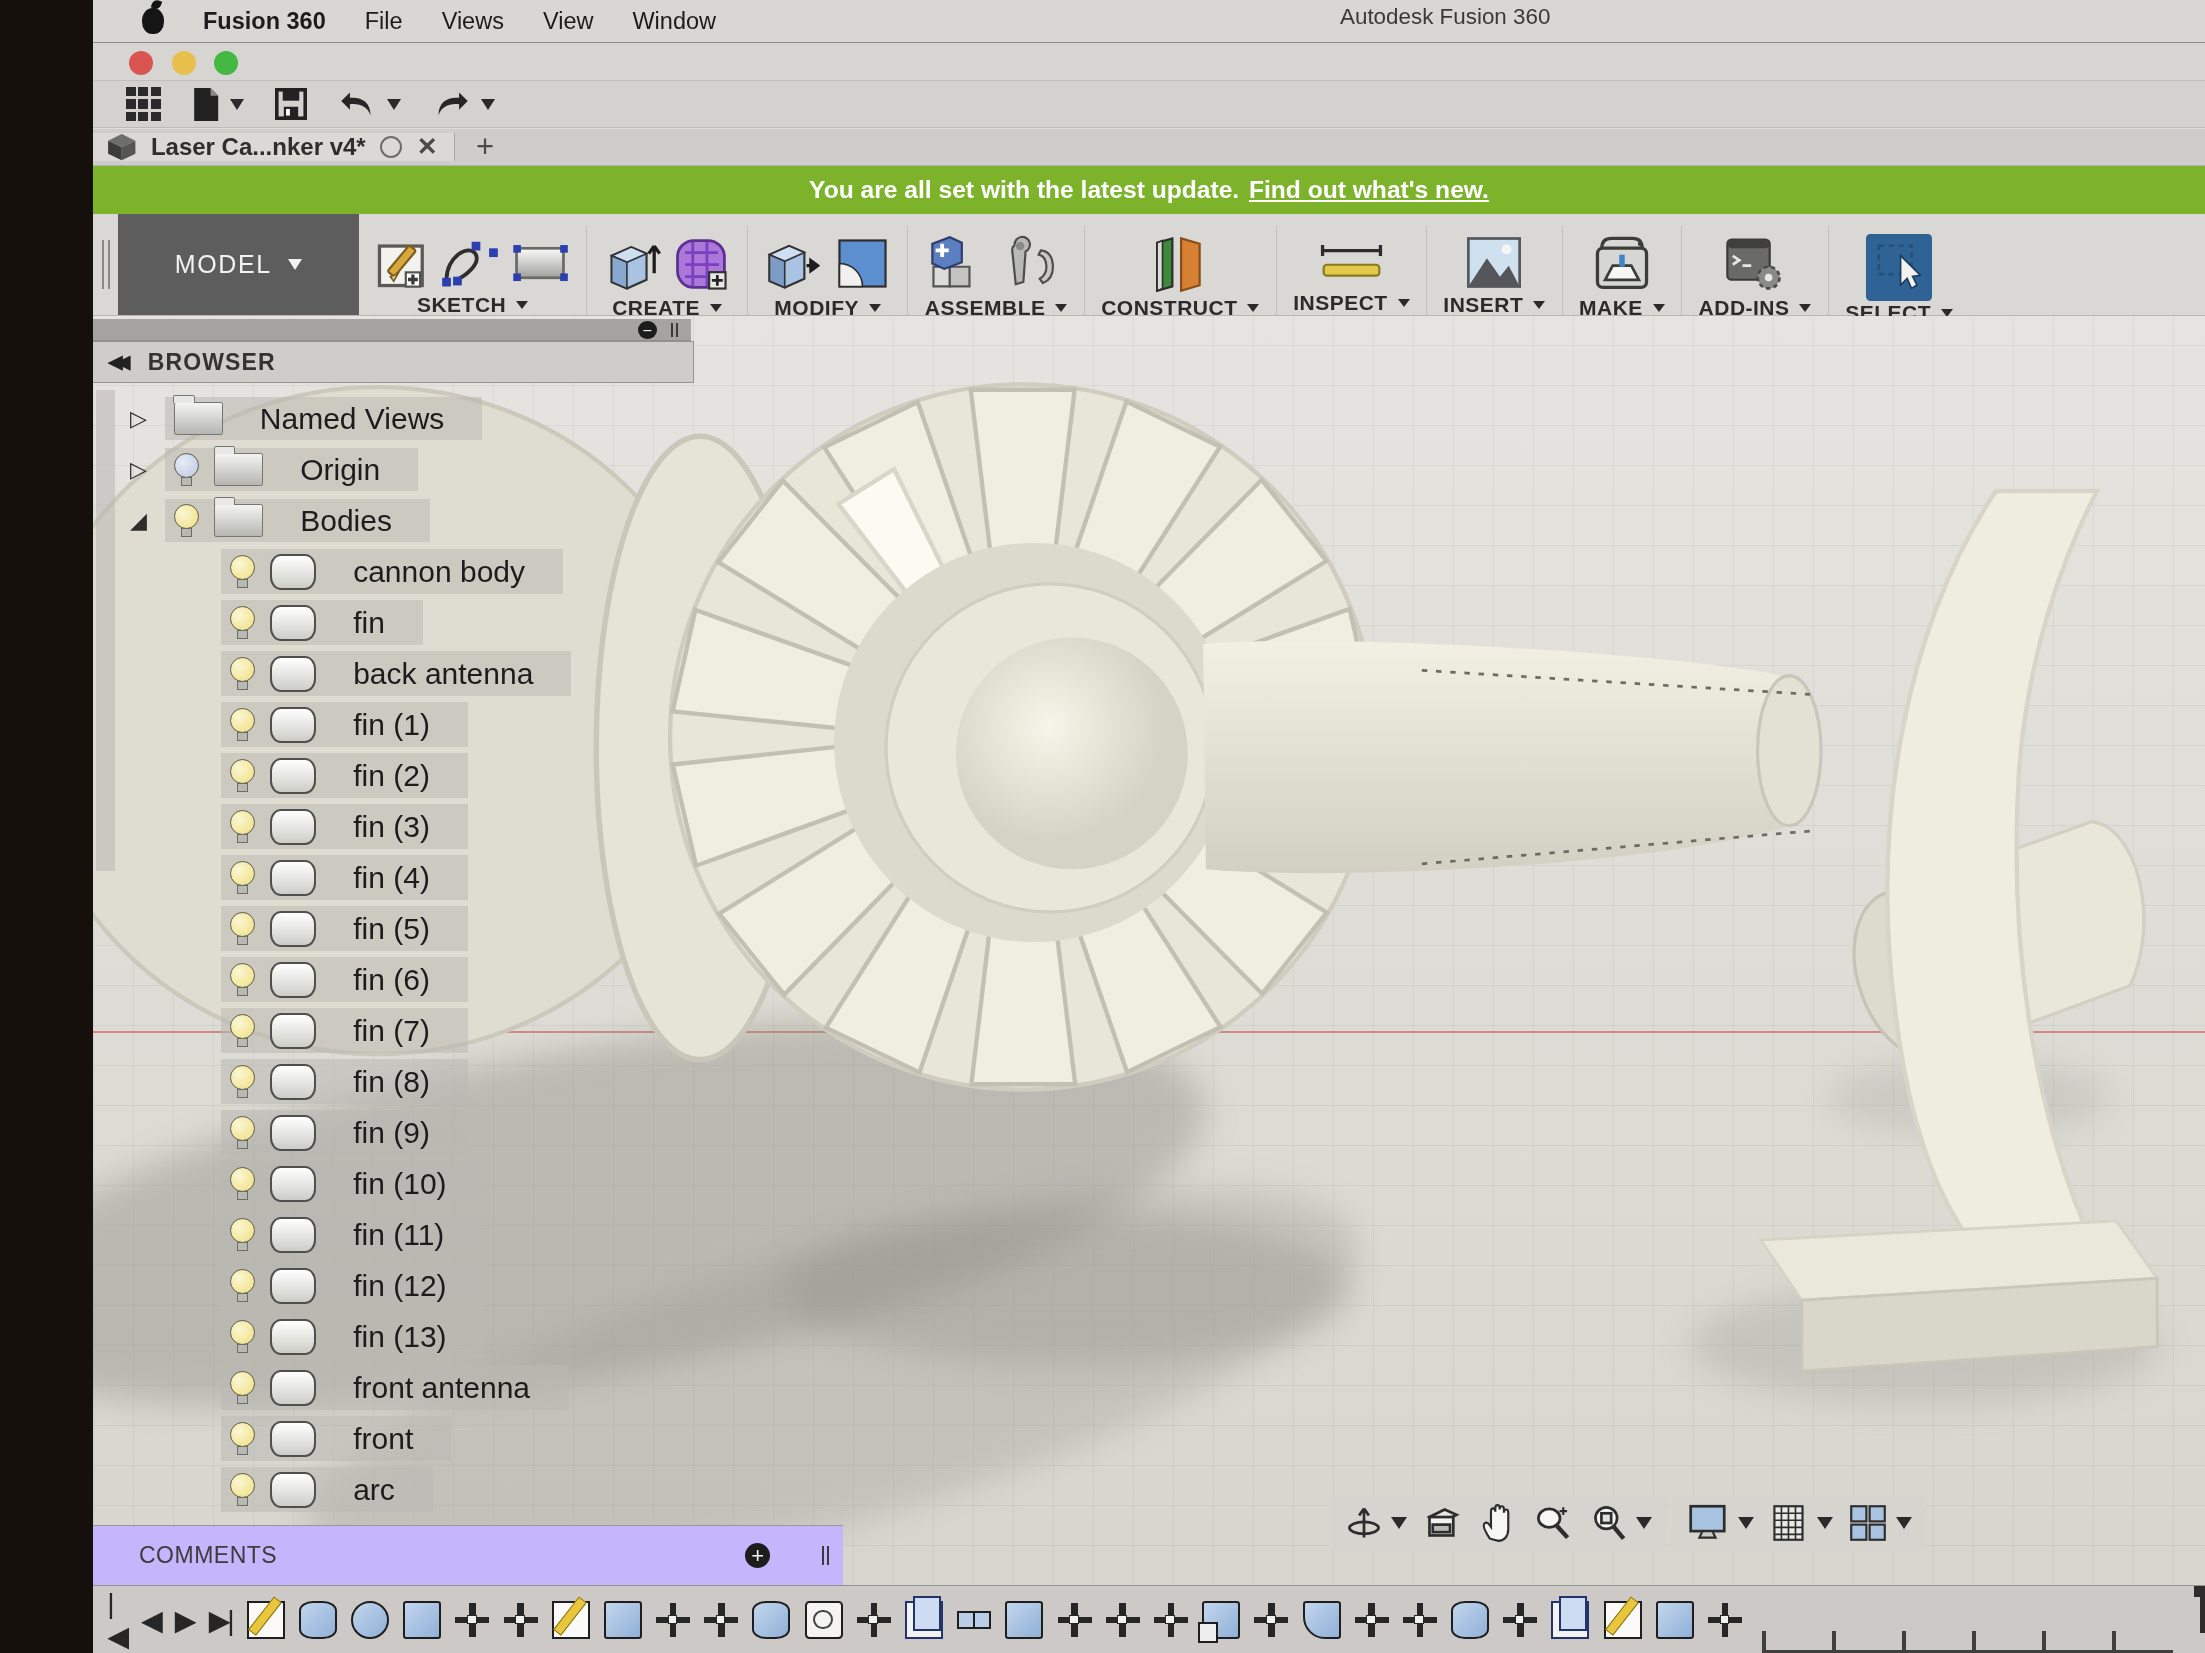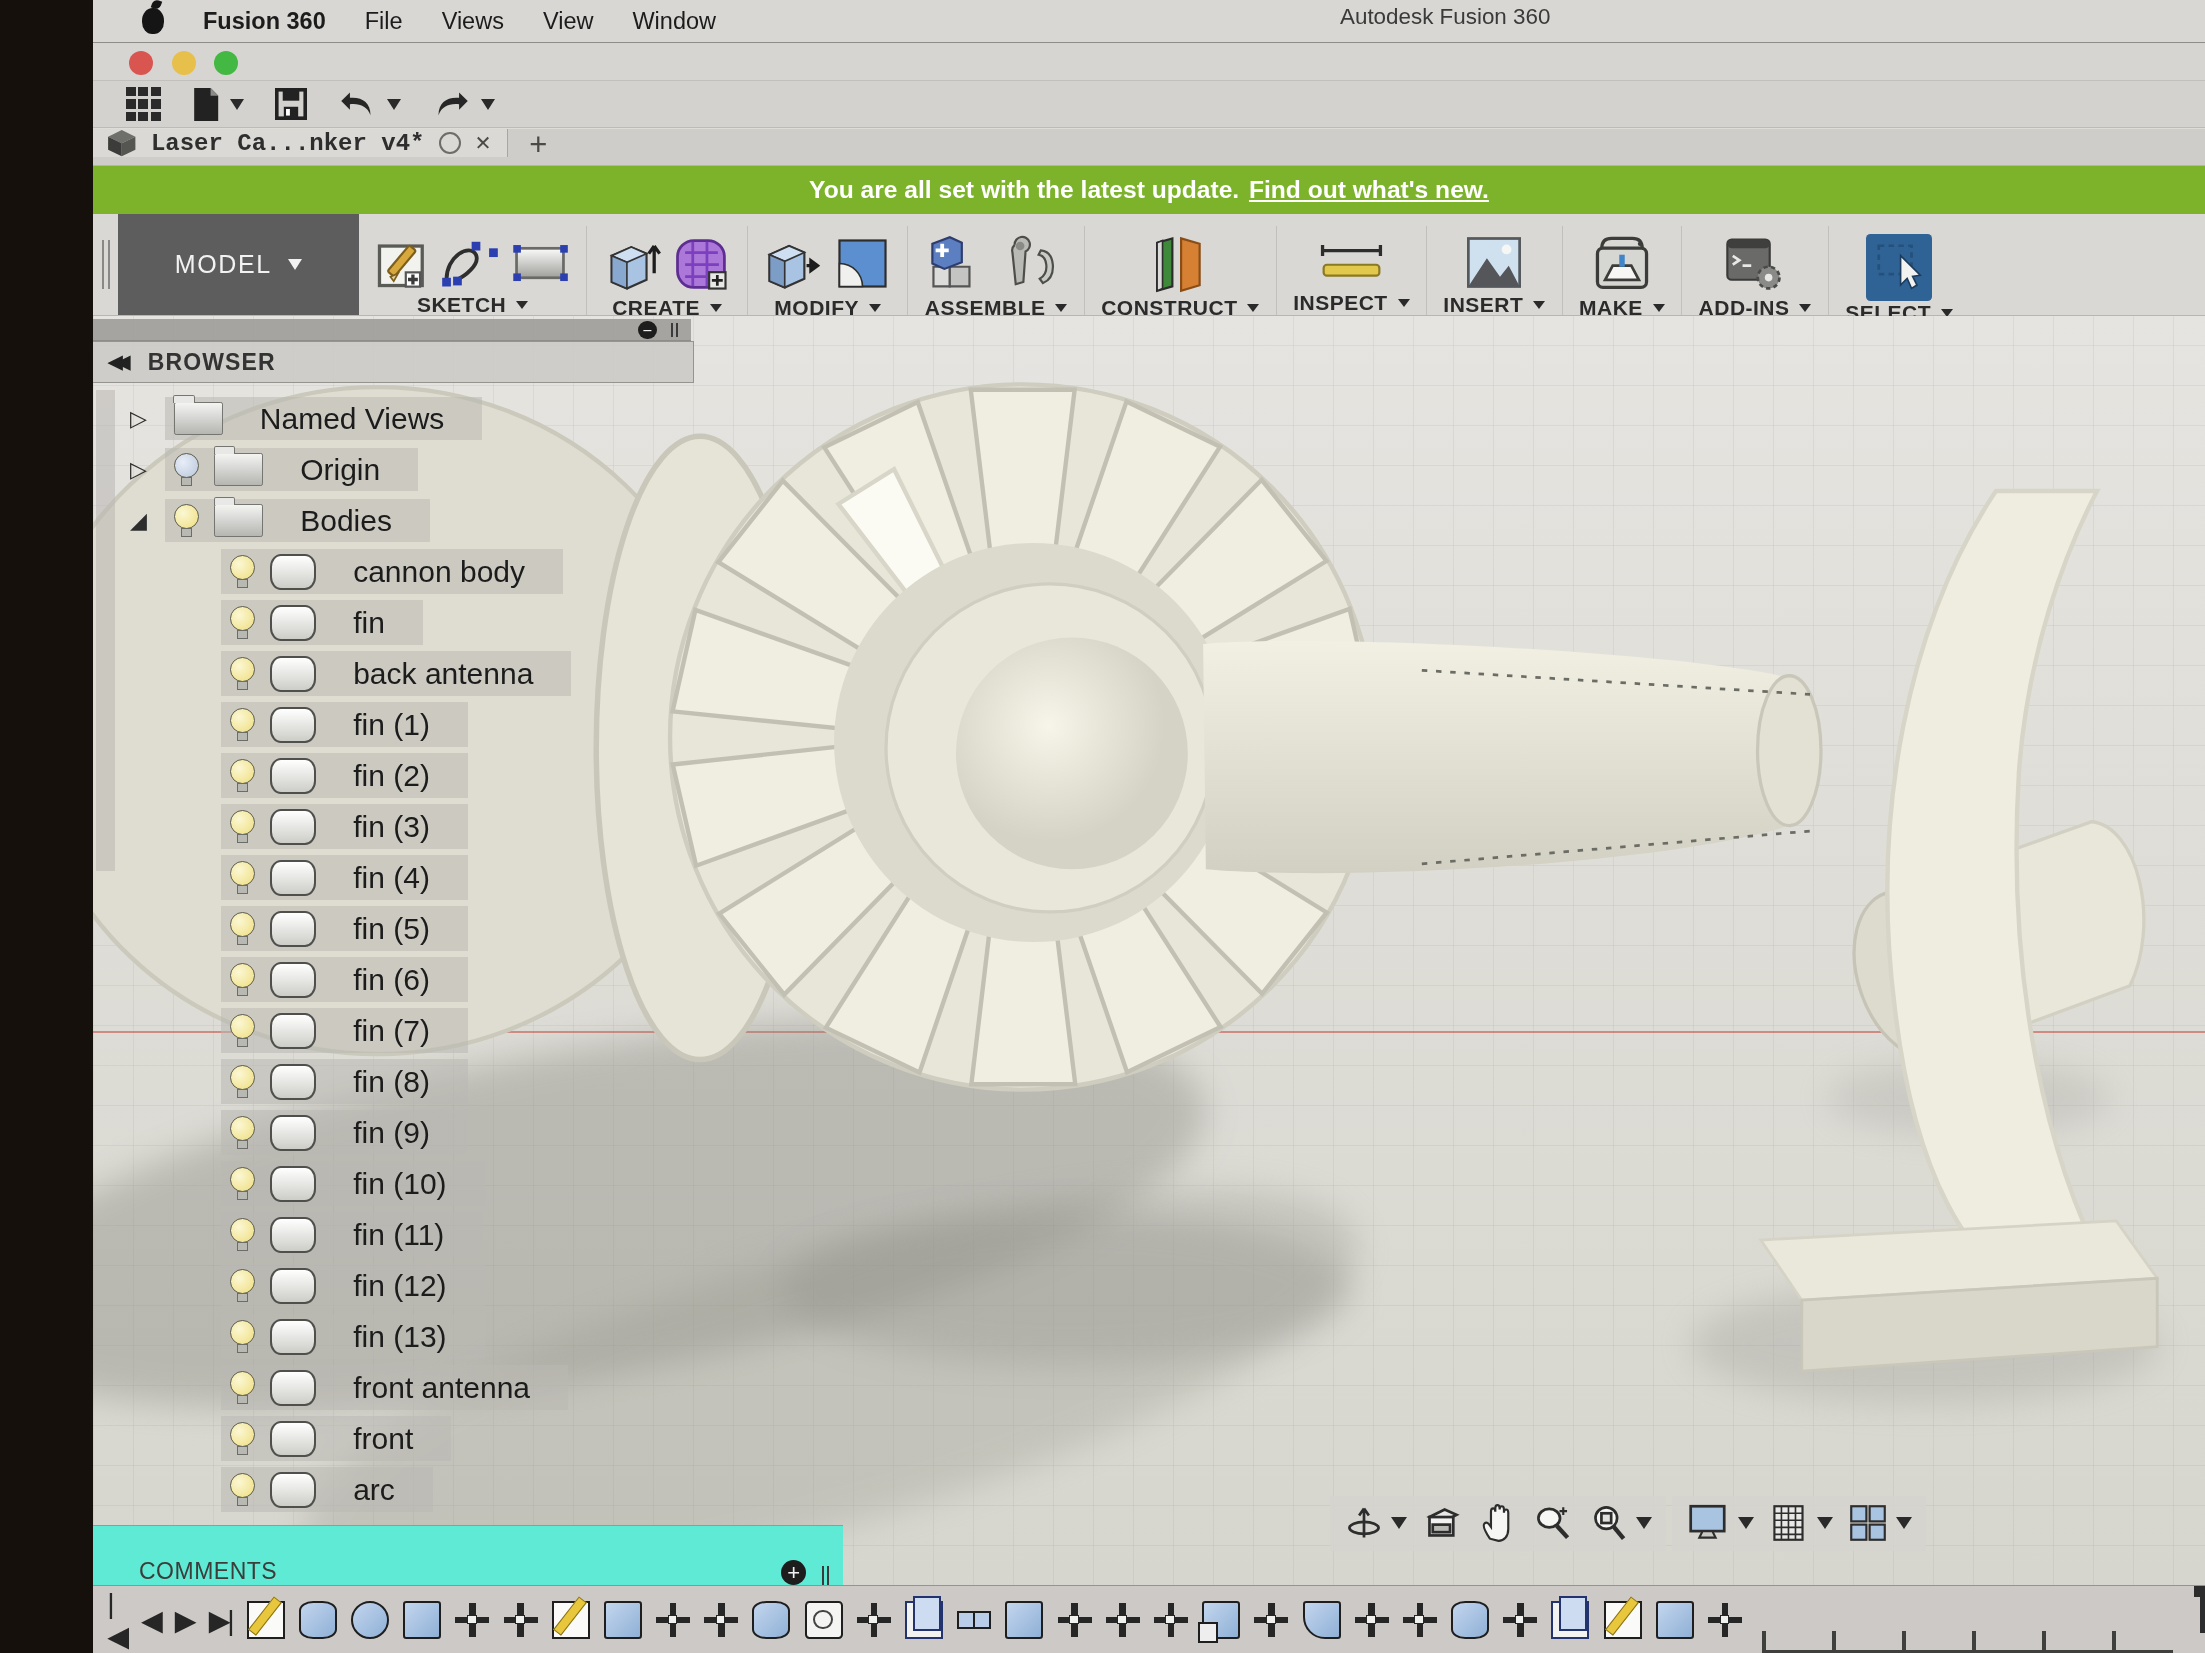--- a/index.html
+++ b/index.html
@@ -18,21 +18,21 @@
   .titlebar{position:absolute;left:0;top:43px;right:0;height:37px;background:#d7d5d2;border-bottom:1.1px solid #c2c0bd;}
   .lights{position:absolute;left:36px;top:7.7px;display:flex;gap:18.6px;}
   .light{width:24px;height:24px;border-radius:50%;}
   .qat{position:absolute;left:0;top:81px;right:0;height:46px;background:#d4d2cf;display:flex;align-items:center;gap:31px;padding-left:33px;border-bottom:1.1px solid #bdbbb8;}
   .qicon{display:flex;align-items:center;gap:6.6px;color:#222;}
   .grid9{display:grid;grid-template-columns:repeat(3,9.8px);grid-gap:2.7px;}
   .grid9 span{width:9.8px;height:9.8px;background:#2a2a2a;}
   .dd{width:0;height:0;border-left:7.7px solid transparent;border-right:7.7px solid transparent;border-top:11px solid #2a2a2a;margin-left:3.3px;}
 
   
-  .tabbar{position:absolute;left:0;top:129px;right:0;height:36px;background:#cfcdca;display:flex;align-items:flex-start;border-bottom:1.1px solid #b5b3b0;font-family:Liberation Mono, monospace;}
+  .tabbar{position:absolute;left:0;top:129px;right:0;height:36px;background:#cfcdca;display:flex;align-items:center;border-bottom:1.1px solid #b5b3b0;}
   .tab{display:flex;align-items:center;gap:14.2px;background:#dbd9d6;border-right:1.6px solid #a8a6a3;padding:0 16.4px 0 14.2px;}
   .tabtitle{font-size:24px;font-weight:bold;color:#2e2e2e;white-space:nowrap;}
   .tabsync{width:18.6px;height:18.6px;border:2.7px solid #6e6c69;border-radius:50%;}
   .tabclose{font-size:25px;color:#4a4a47;font-weight:bold;line-height:1;}
   .newtab{display:flex;align-items:center;padding:0 21px;font-size:31px;color:#4c4a47;}
 
   
   .banner{position:absolute;left:0;top:166px;right:0;height:48px;display:flex;align-items:center;justify-content:center;gap:9.8px;font-size:24.6px;font-weight:bold;color:#fff;}
   .banner a{color:#fff;}
 
@@ -76,21 +76,21 @@
   .bulb{width:24px;height:34px;position:relative;margin-right:16.4px;}
   .bulb::before{content:"";position:absolute;left:0;top:0;width:23px;height:23px;border-radius:50%;border:1.6px solid #5d5d4d;}
   .bulb::after{content:"";position:absolute;left:7.1px;top:24px;width:8.8px;height:7.7px;background:#b9b9b4;border:1.1px solid #6d6d68;}
   .bulb.on::before{background:radial-gradient(circle at 35% 35%,#fbf7d4,#efde7e);}
   .bulb.off::before{background:radial-gradient(circle at 35% 35%,#e8eef8,#b9c6da);}
   .folder-ic{width:47px;height:31px;background:linear-gradient(180deg,#f4f4f2,#b5b5b2);border:1.6px solid #757572;border-radius:2.2px;position:relative;}
   .folder-ic::before{content:"";position:absolute;left:-1.6px;top:-7.7px;width:19.7px;height:6.6px;background:#e8e8e6;border:1.6px solid #757572;border-bottom:none;border-radius:2.2px 2.2px 0 0;}
   .body-ic{width:42px;height:32px;background:linear-gradient(180deg,#ffffff,#cdcdc8);border:2.2px solid #4f4f4c;border-radius:11px/13px;}
 
   
-  .comments{position:absolute;left:0;bottom:68px;width:750px;height:59px;background:#5eead4;border-top:1.6px solid #9a9895;border-bottom:1.6px solid #8a8885;display:flex;align-items:flex-end;}
+  .comments{position:absolute;left:0;bottom:68px;width:750px;height:59px;background:#c4b5fd;border-top:1.6px solid #9a9895;border-bottom:1.6px solid #8a8885;display:flex;align-items:center;gap:36px;}
   .comments .lbl{font-size:23px;color:#3c3c3a;letter-spacing:0.5px;padding-left:46px;flex:1;}
   .cplus{width:25px;height:25px;border-radius:50%;background:#1d1d1d;color:#f0f0f0;font-size:22px;line-height:25px;text-align:center;margin-right:15.3px;}
   .cgrip{width:3.3px;height:18.6px;border-left:2.2px solid #3a3a3a;border-right:2.2px solid #3a3a3a;margin-right:14.2px;}
 
   
   .navbar{position:absolute;right:279px;bottom:103px;display:flex;align-items:center;gap:5.5px;}
   .navgroup{display:flex;align-items:center;gap:15.3px;background:rgba(213,211,207,.85);padding:7.7px 14.2px;}
   .nicon{display:flex;align-items:center;gap:4.4px;}
   .nicon .dd{border-left-width:8.8px;border-right-width:8.8px;border-top-width:12px;}
 

